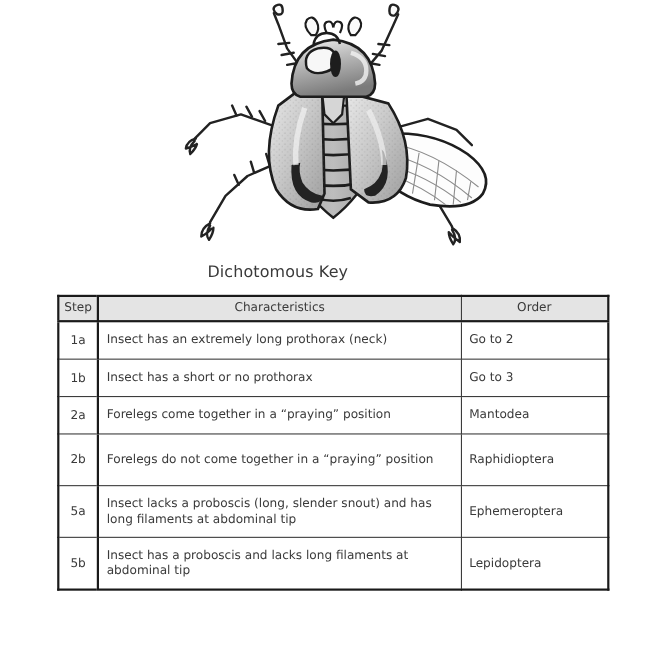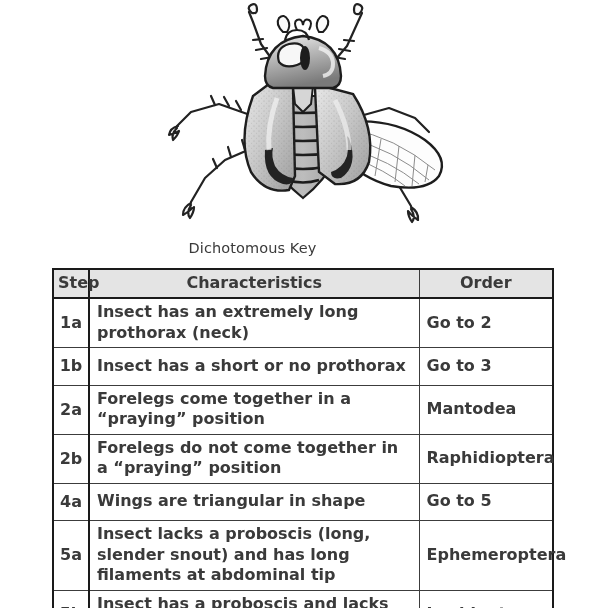--- a/index.html
+++ b/index.html
@@ -55,22 +55,22 @@
     border: 2px solid #1a1a1a;
     background: #ffffff;
   }
   table.key-table col.c-step  { width: 36px; }
   table.key-table col.c-char  { width: 330px; }
   table.key-table col.c-order { width: 134px; }
 
   table.key-table th,
   table.key-table td {
     border: 1px solid #3c3c3c;
-    font-weight: bold;
-    font-size: 16px;
+    font-weight: normal;
+    font-size: 11px;
     color: #3a3a3a;
     line-height: 1.28;
     vertical-align: middle;
   }
   table.key-table thead th {
     background: #e4e4e4;
     text-align: center;
     padding: 3px 4px 4px 4px;
     border-bottom: 2px solid #1a1a1a;
   }
@@ -230,25 +230,20 @@
         <tr class="row-short">
           <td class="cell-step">2a</td>
           <td class="cell-char">Forelegs come together in a “praying” position</td>
           <td class="cell-order">Mantodea</td>
         </tr>
         <tr class="row-tall">
           <td class="cell-step">2b</td>
           <td class="cell-char">Forelegs do not come together in a “praying” position</td>
           <td class="cell-order">Raphidioptera</td>
         </tr>
-        <tr class="row-short">
-          <td class="cell-step">4a</td>
-          <td class="cell-char">Wings are triangular in shape</td>
-          <td class="cell-order">Go to 5</td>
-        </tr>
         <tr class="row-tall">
           <td class="cell-step">5a</td>
           <td class="cell-char">Insect lacks a proboscis (long, slender snout) and has long filaments at abdominal tip</td>
           <td class="cell-order">Ephemeroptera</td>
         </tr>
         <tr class="row-tall">
           <td class="cell-step">5b</td>
           <td class="cell-char">Insect has a proboscis and lacks long filaments at abdominal tip</td>
           <td class="cell-order">Lepidoptera</td>
         </tr>

